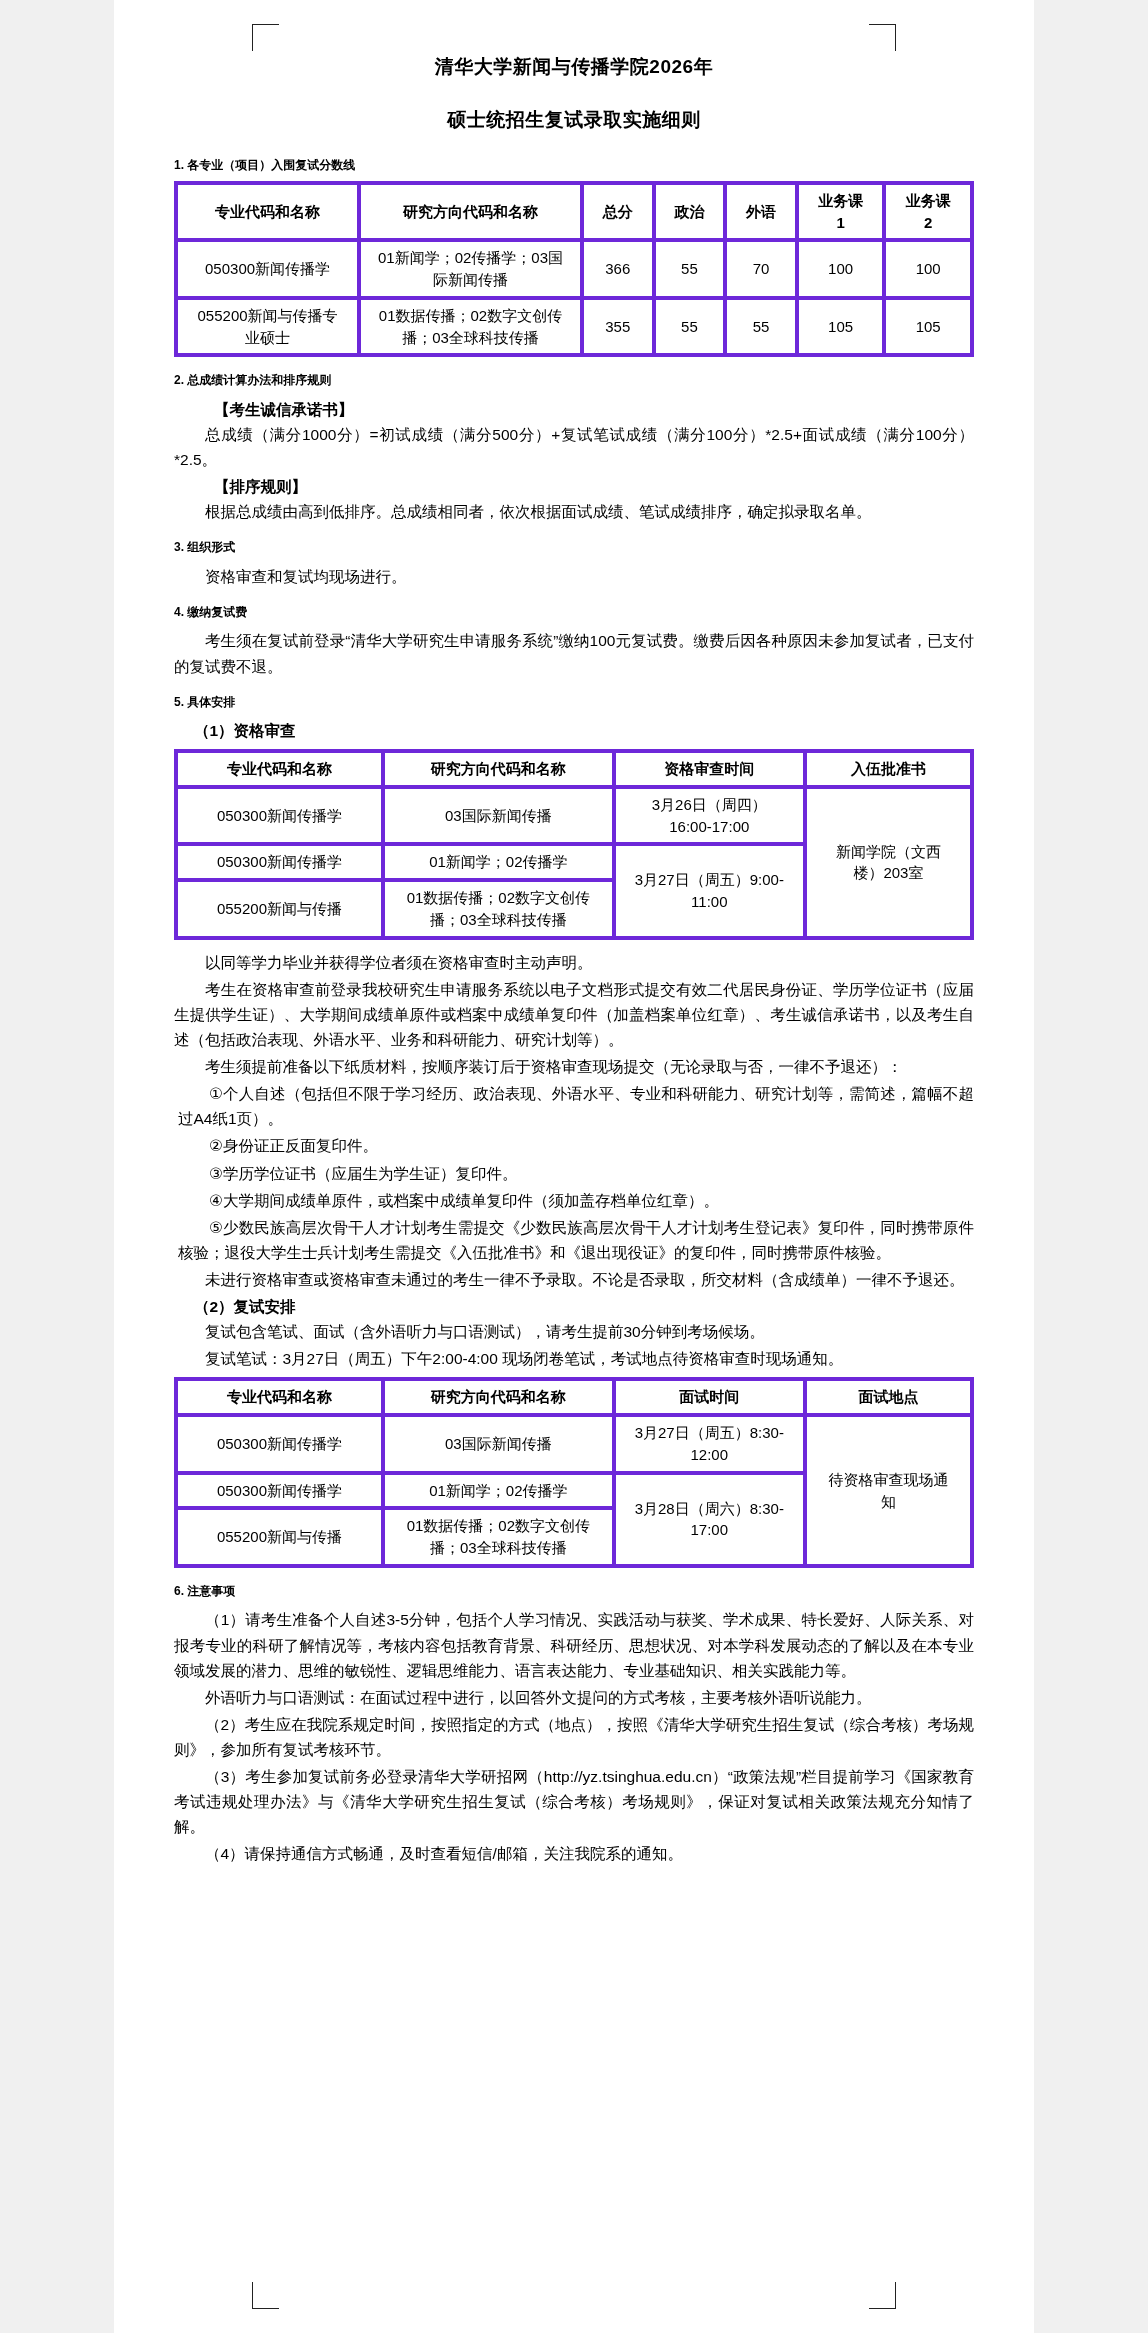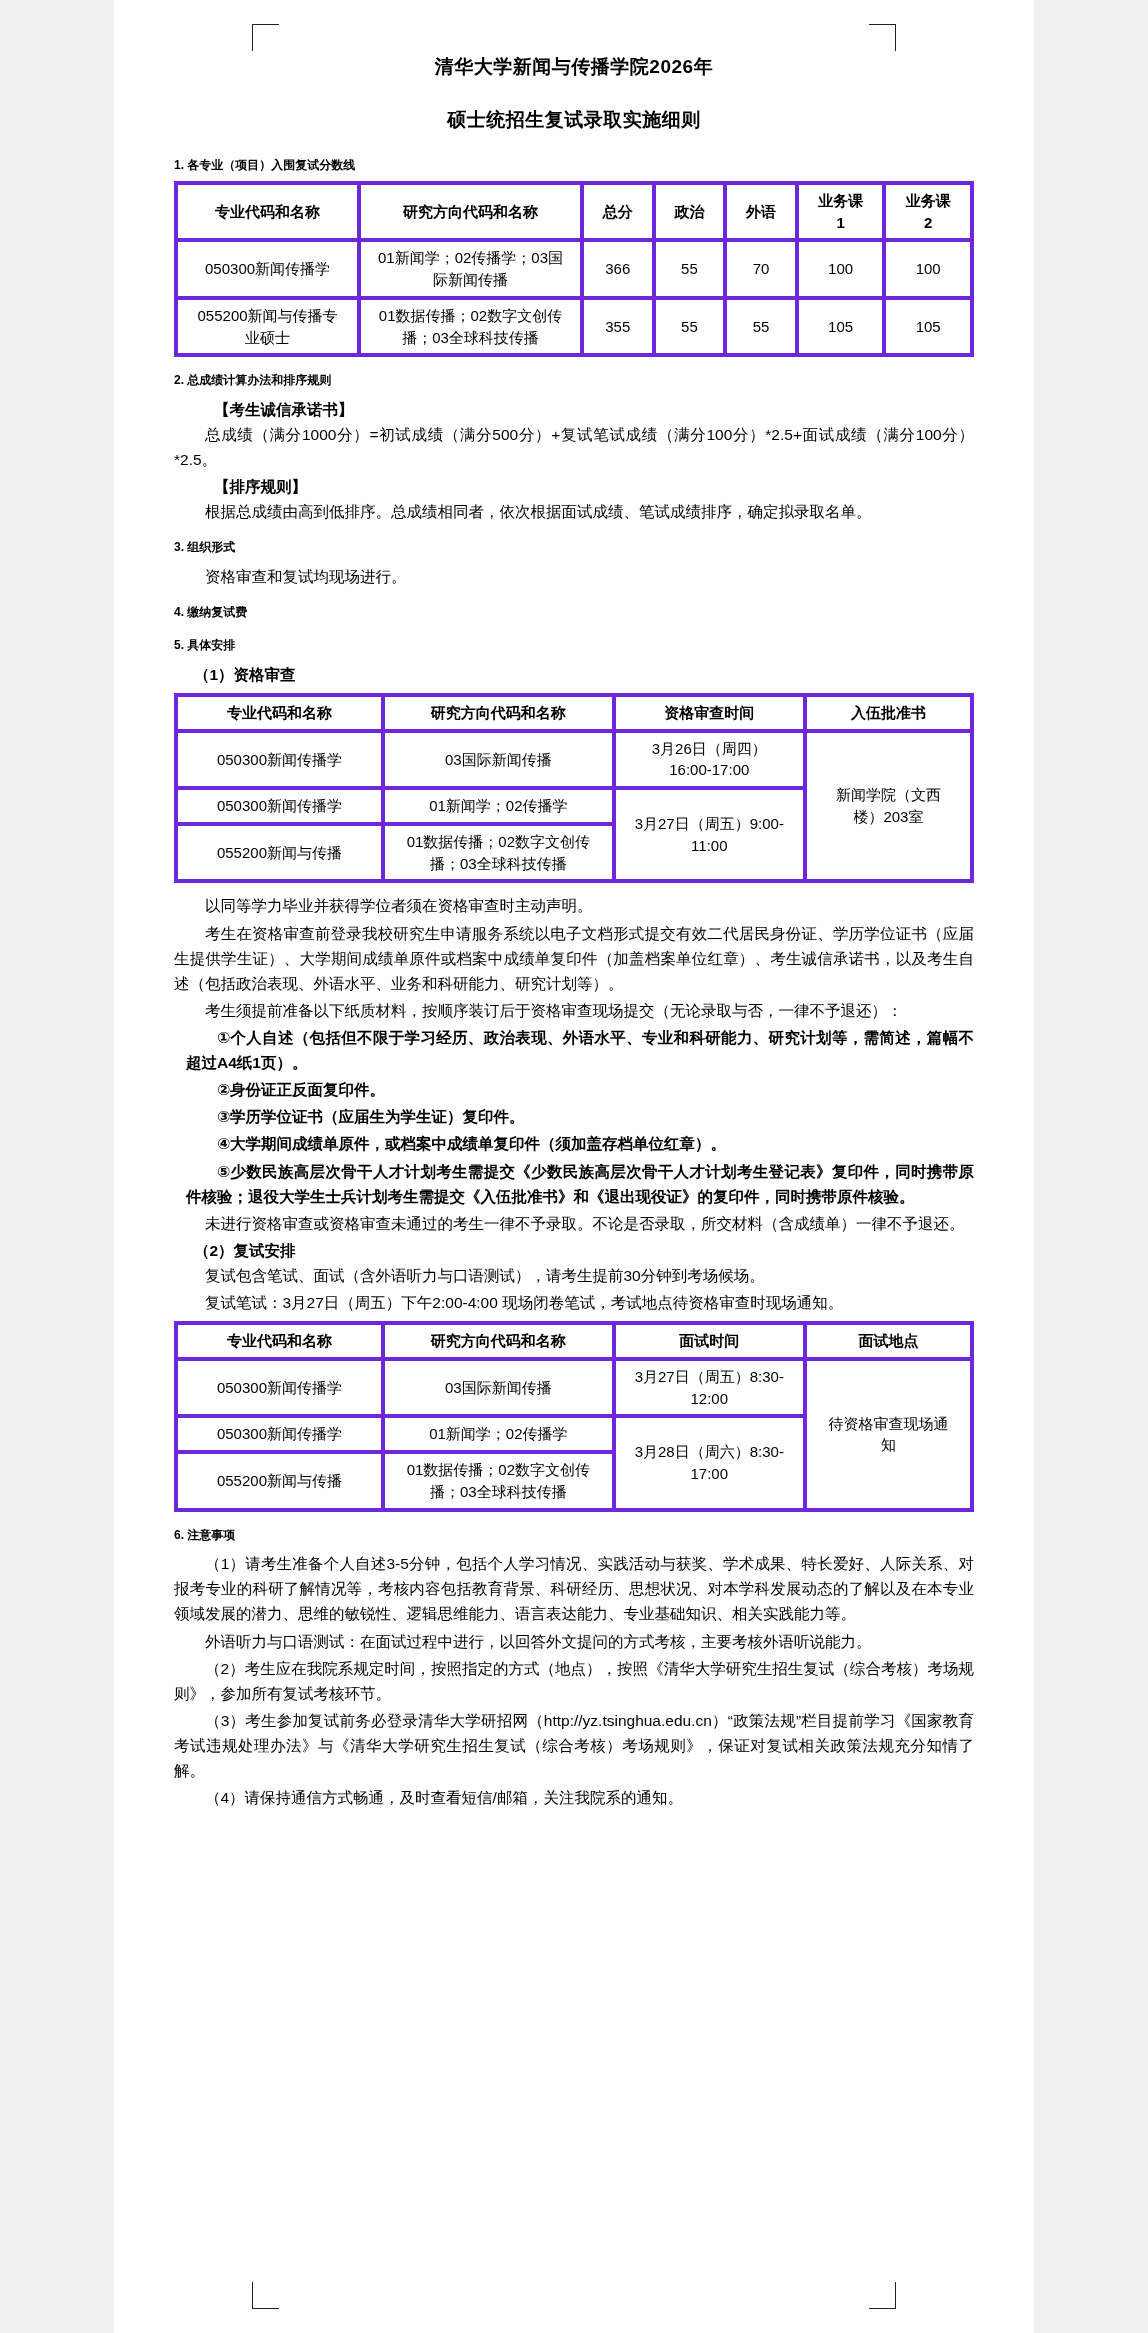--- a/index.html
+++ b/index.html
@@ -61,24 +61,23 @@
   .sub-b {
     font-weight: bold;
     margin-left: 40px;
   }
   p.para {
     margin: 0 0 2px 0;
     text-indent: 2em;
     text-align: justify;
   }
   p.item {
-    margin: 0 0 2px 12px;
+    margin: 0 0 2px 4px;
     text-indent: 2em;
     text-align: justify;
-    font-weight: bold;
   }
   .indent1 {
     margin-left: 28px;
   }
   table.grid {
     border-collapse: collapse;
     width: 100%;
     margin: 6px 0 10px 0;
     font-size: 15px;
   }
@@ -145,20 +144,21 @@
     <h2 class="section">2. 总成绩计算办法和排序规则</h2>
     <div class="sub-b">【考生诚信承诺书】</div>
     <p class="para indent1">总成绩（满分1000分）=初试成绩（满分500分）+复试笔试成绩（满分100分）*2.5+面试成绩（满分100分）*2.5。</p>
     <div class="sub-b">【排序规则】</div>
     <p class="para indent1">根据总成绩由高到低排序。总成绩相同者，依次根据面试成绩、笔试成绩排序，确定拟录取名单。</p>
 
     <h2 class="section">3. 组织形式</h2>
     <p class="para">资格审查和复试均现场进行。</p>
 
     <h2 class="section">4. 缴纳复试费</h2>
+    <p class="para">考生须在复试前登录“清华大学研究生申请服务系统”缴纳100元复试费。缴费后因各种原因未参加复试者，已支付的复试费不退。</p>
 
     <h2 class="section">5. 具体安排</h2>
     <div class="sub-b" style="margin-left:20px">（1）资格审查</div>
 
     <table class="grid">
       <thead>
         <tr>
           <th style="width:26%">专业代码和名称</th>
           <th style="width:29%">研究方向代码和名称</th>
           <th style="width:24%">资格审查时间</th>

